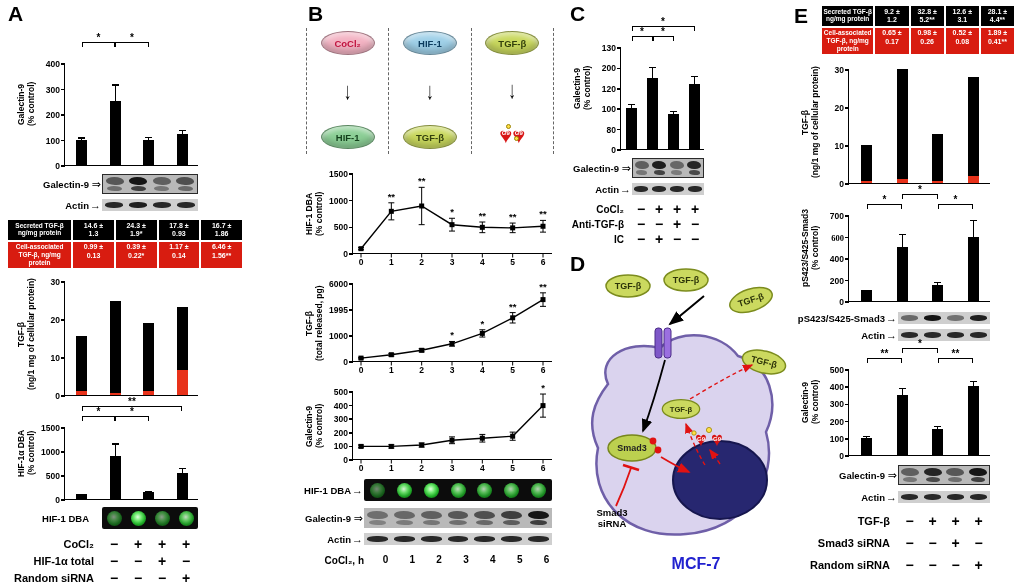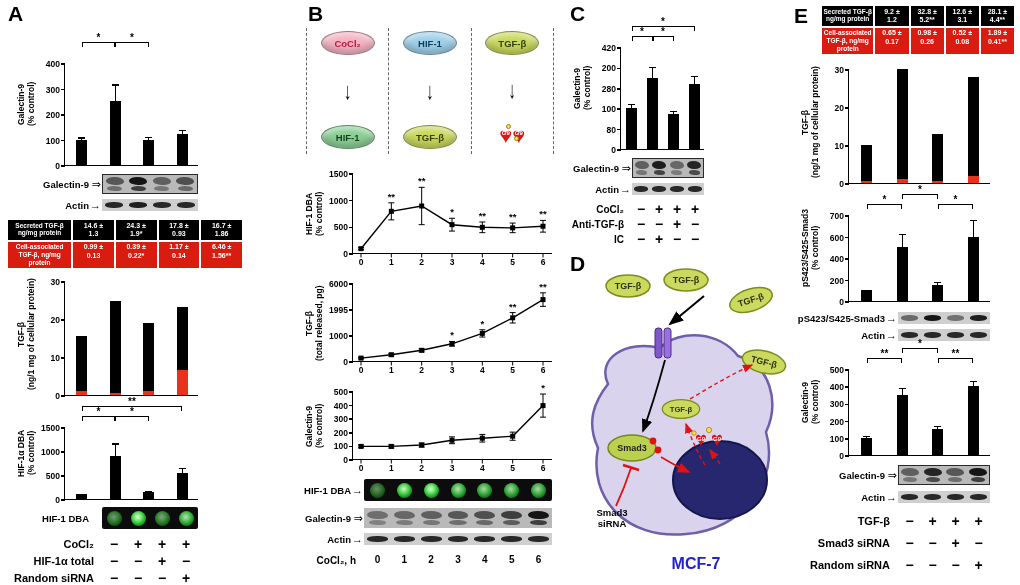--- a/index.html
+++ b/index.html
@@ -577,21 +577,21 @@
             <span class="blob" style="opacity: 0.9;"></span>
           </span>
           <span class="lane">
             <span class="blob" style="opacity: 0.9;"></span>
           </span>
           <span class="lane">
             <span class="blob" style="opacity: 0.9;"></span>
           </span>
         </span>
       </div>
-    <div class="trt xrow" style="left:0;top:550px;width:260px;height:16px;">
+    <div class="trt xrow" style="left:8px;top:550px;width:260px;height:16px;">
         <span class="row-label">CoCl₂, h</span>
         <span class="lane-cells">
           <span class="lane-cell">0</span>
           <span class="lane-cell">1</span>
           <span class="lane-cell">2</span>
           <span class="lane-cell">3</span>
           <span class="lane-cell">4</span>
           <span class="lane-cell">5</span>
           <span class="lane-cell">6</span>
         </span>
@@ -604,25 +604,25 @@
         <div class="ylab">Galectin-9
 (% control)</div>
         <div class="cbody">
           <div class="plot" style="left: 26px; top: 24px; width: 84px; height: 102px;">
             <div class="ytl" style="left: -26px; top: 97px; width: 21px;">0</div>
             <div class="ytm" style="left: -4px; top: 101.25px;"></div>
             <div class="ytl" style="left: -26px; top: 76.6px; width: 21px;">80</div>
             <div class="ytm" style="left: -4px; top: 80.85px;"></div>
             <div class="ytl" style="left: -26px; top: 56.2px; width: 21px;">100</div>
             <div class="ytm" style="left: -4px; top: 60.45px;"></div>
-            <div class="ytl" style="left: -26px; top: 35.8px; width: 21px;">280</div>
+            <div class="ytl" style="left: -26px; top: 35.8px; width: 21px;">120</div>
             <div class="ytm" style="left: -4px; top: 40.05px;"></div>
             <div class="ytl" style="left: -26px; top: 15.4px; width: 21px;">200</div>
             <div class="ytm" style="left: -4px; top: 19.65px;"></div>
-            <div class="ytl" style="left: -26px; top: -5px; width: 21px;">420</div>
+            <div class="ytl" style="left: -26px; top: -5px; width: 21px;">130</div>
             <div class="ytm" style="left: -4px; top: -0.75px;"></div>
             <div class="bar" style="left: 5px; bottom: 0px; width: 11px; height: 40.8px;"></div>
             <div class="eline" style="left: 10px; top: 56.304px; height: 4.896px;"></div>
             <div class="ecap" style="left: 7px; top: 56.304px;"></div>
             <div class="bar" style="left: 26px; bottom: 0px; width: 11px; height: 71.4px;"></div>
             <div class="eline" style="left: 31px; top: 19.176px; height: 11.424px;"></div>
             <div class="ecap" style="left: 28px; top: 19.176px;"></div>
             <div class="bar" style="left: 47px; bottom: 0px; width: 11px; height: 34.68px;"></div>
             <div class="eline" style="left: 52px; top: 63.24px; height: 4.08px;"></div>
             <div class="ecap" style="left: 49px; top: 63.24px;"></div>
@@ -827,21 +827,21 @@
         <div class="ylab">pS423/S425-Smad3
 (% control)</div>
         <div class="cbody">
           <div class="plot" style="left: 26px; top: 24px; width: 142px; height: 86px;">
             <div class="ytl" style="left: -26px; top: 81px; width: 21px;">0</div>
             <div class="ytm" style="left: -4px; top: 85.25px;"></div>
             <div class="ytl" style="left: -26px; top: 59.5px; width: 21px;">200</div>
             <div class="ytm" style="left: -4px; top: 63.75px;"></div>
             <div class="ytl" style="left: -26px; top: 38px; width: 21px;">400</div>
             <div class="ytm" style="left: -4px; top: 42.25px;"></div>
-            <div class="ytl" style="left: -26px; top: 16.5px; width: 21px;">600</div>
+            <div class="ytl" style="left: -26px; top: 16.5px; width: 21px; font-family: Liberation Serif, serif;">600</div>
             <div class="ytm" style="left: -4px; top: 20.75px;"></div>
             <div class="ytl" style="left: -26px; top: -5px; width: 21px;">700</div>
             <div class="ytm" style="left: -4px; top: -0.75px;"></div>
             <div class="bar" style="left: 12.25px; bottom: 0px; width: 11px; height: 10.75px;"></div>
             <div class="eline" style="left: 17.25px; top: 73.6375px; height: 1.6125px;"></div>
             <div class="ecap" style="left: 14.25px; top: 73.6375px;"></div>
             <div class="bar" style="left: 47.75px; bottom: 0px; width: 11px; height: 53.75px;"></div>
             <div class="eline" style="left: 52.75px; top: 18.275px; height: 13.975px;"></div>
             <div class="ecap" style="left: 49.75px; top: 18.275px;"></div>
             <div class="bar" style="left: 83.25px; bottom: 0px; width: 11px; height: 16.125px;"></div>

